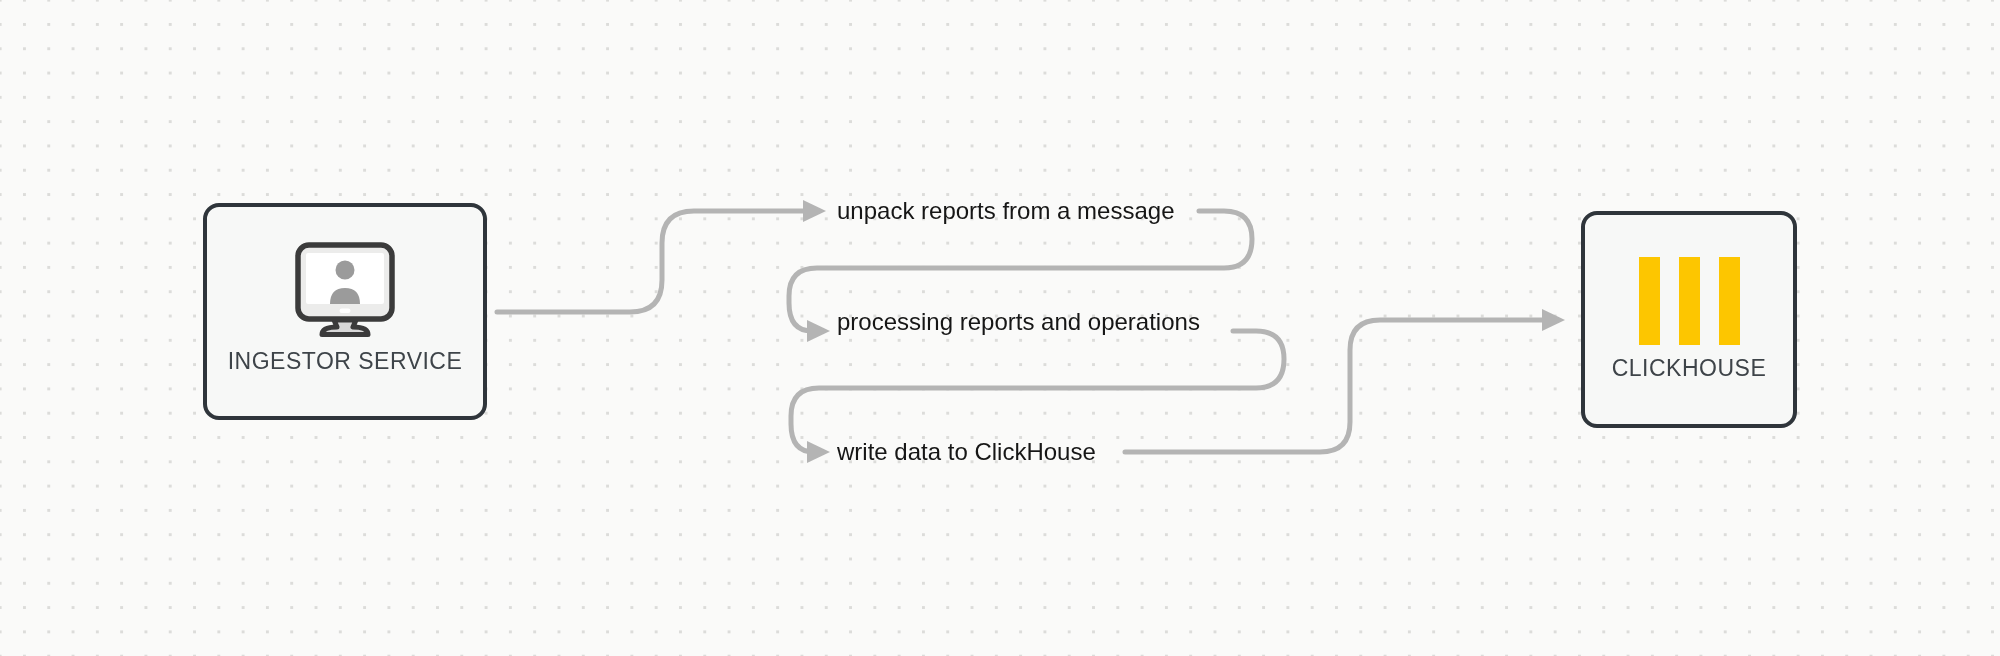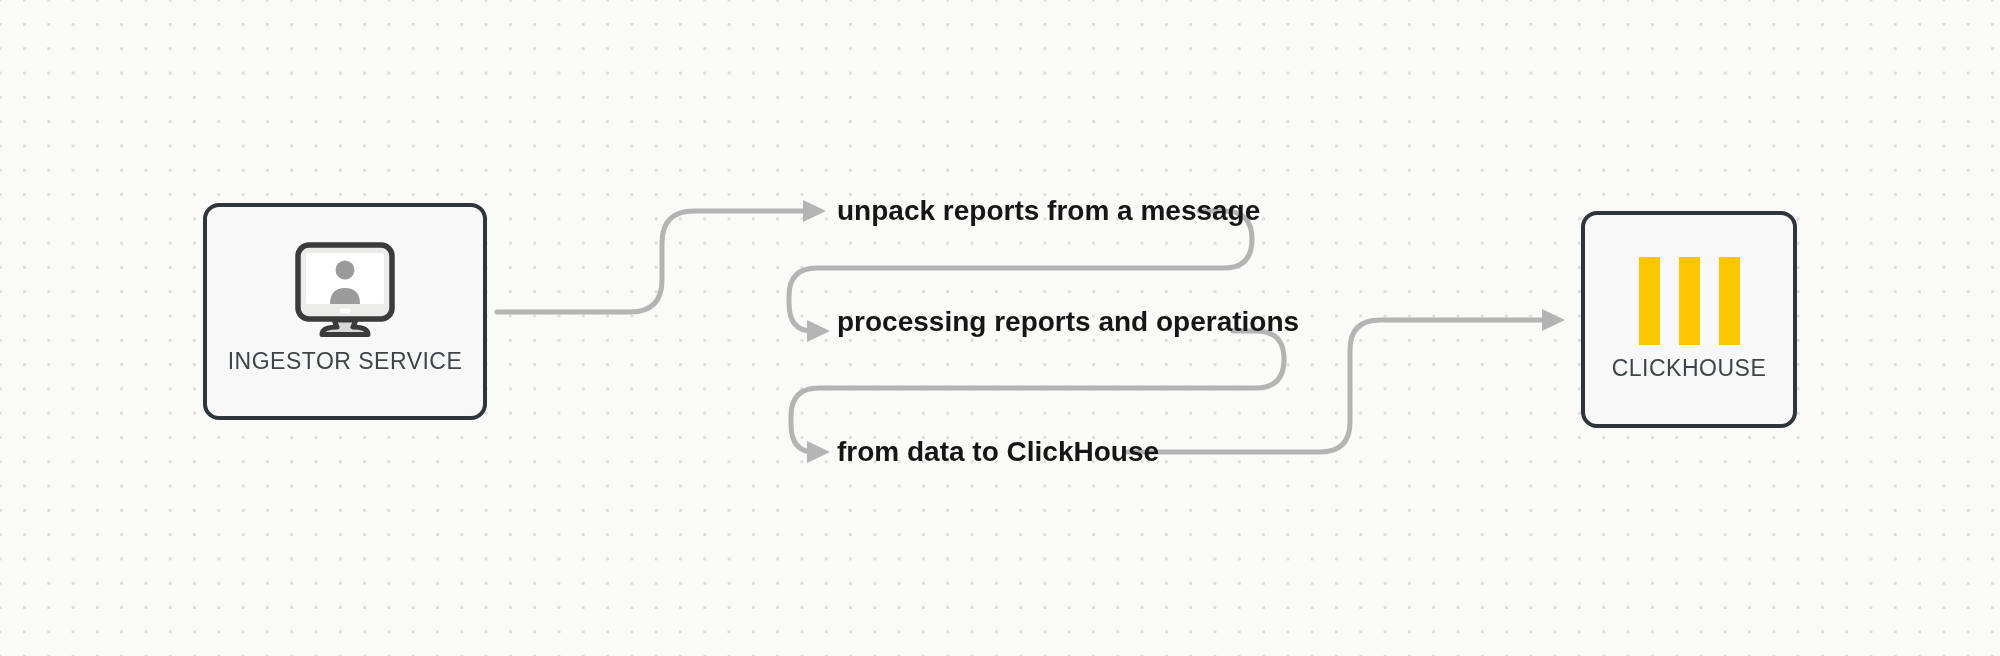--- a/index.html
+++ b/index.html
@@ -70,22 +70,22 @@
   }
   .ch-bar {
     width: 21px;
     height: 88px;
     background: #FDC600;
   }
   .step-label {
     position: absolute;
     left: 837px;
     transform: translateY(-50%);
-    font-size: 28px;
-    font-weight: 700;
+    font-size: 24px;
+    font-weight: 400;
     color: #161616;
     white-space: nowrap;
   }
   .step-1 { top: 211px; }
   .step-2 { top: 322px; }
   .step-3 { top: 452px; }
 </style>
 </head>
 <body>
 
@@ -127,15 +127,15 @@
       <circle cx="50" cy="28" r="9.5" fill="#9b9b9b"></circle>
       <path d="M35 62 Q35 46 50 46 Q65 46 65 62 Z" fill="#9b9b9b"></path>
 
       <rect x="44.5" y="66.5" width="11" height="4.5" rx="2.2" fill="#ffffff"></rect>
     </svg>
     <div class="node-label">INGESTOR SERVICE</div>
   </div>
 
   <div class="step-label step-1">unpack reports from a message</div>
   <div class="step-label step-2">processing reports and operations</div>
-  <div class="step-label step-3">from data to ClickHouse</div>
+  <div class="step-label step-3">write data to ClickHouse</div>
 
 </div>
 
 </body></html>

